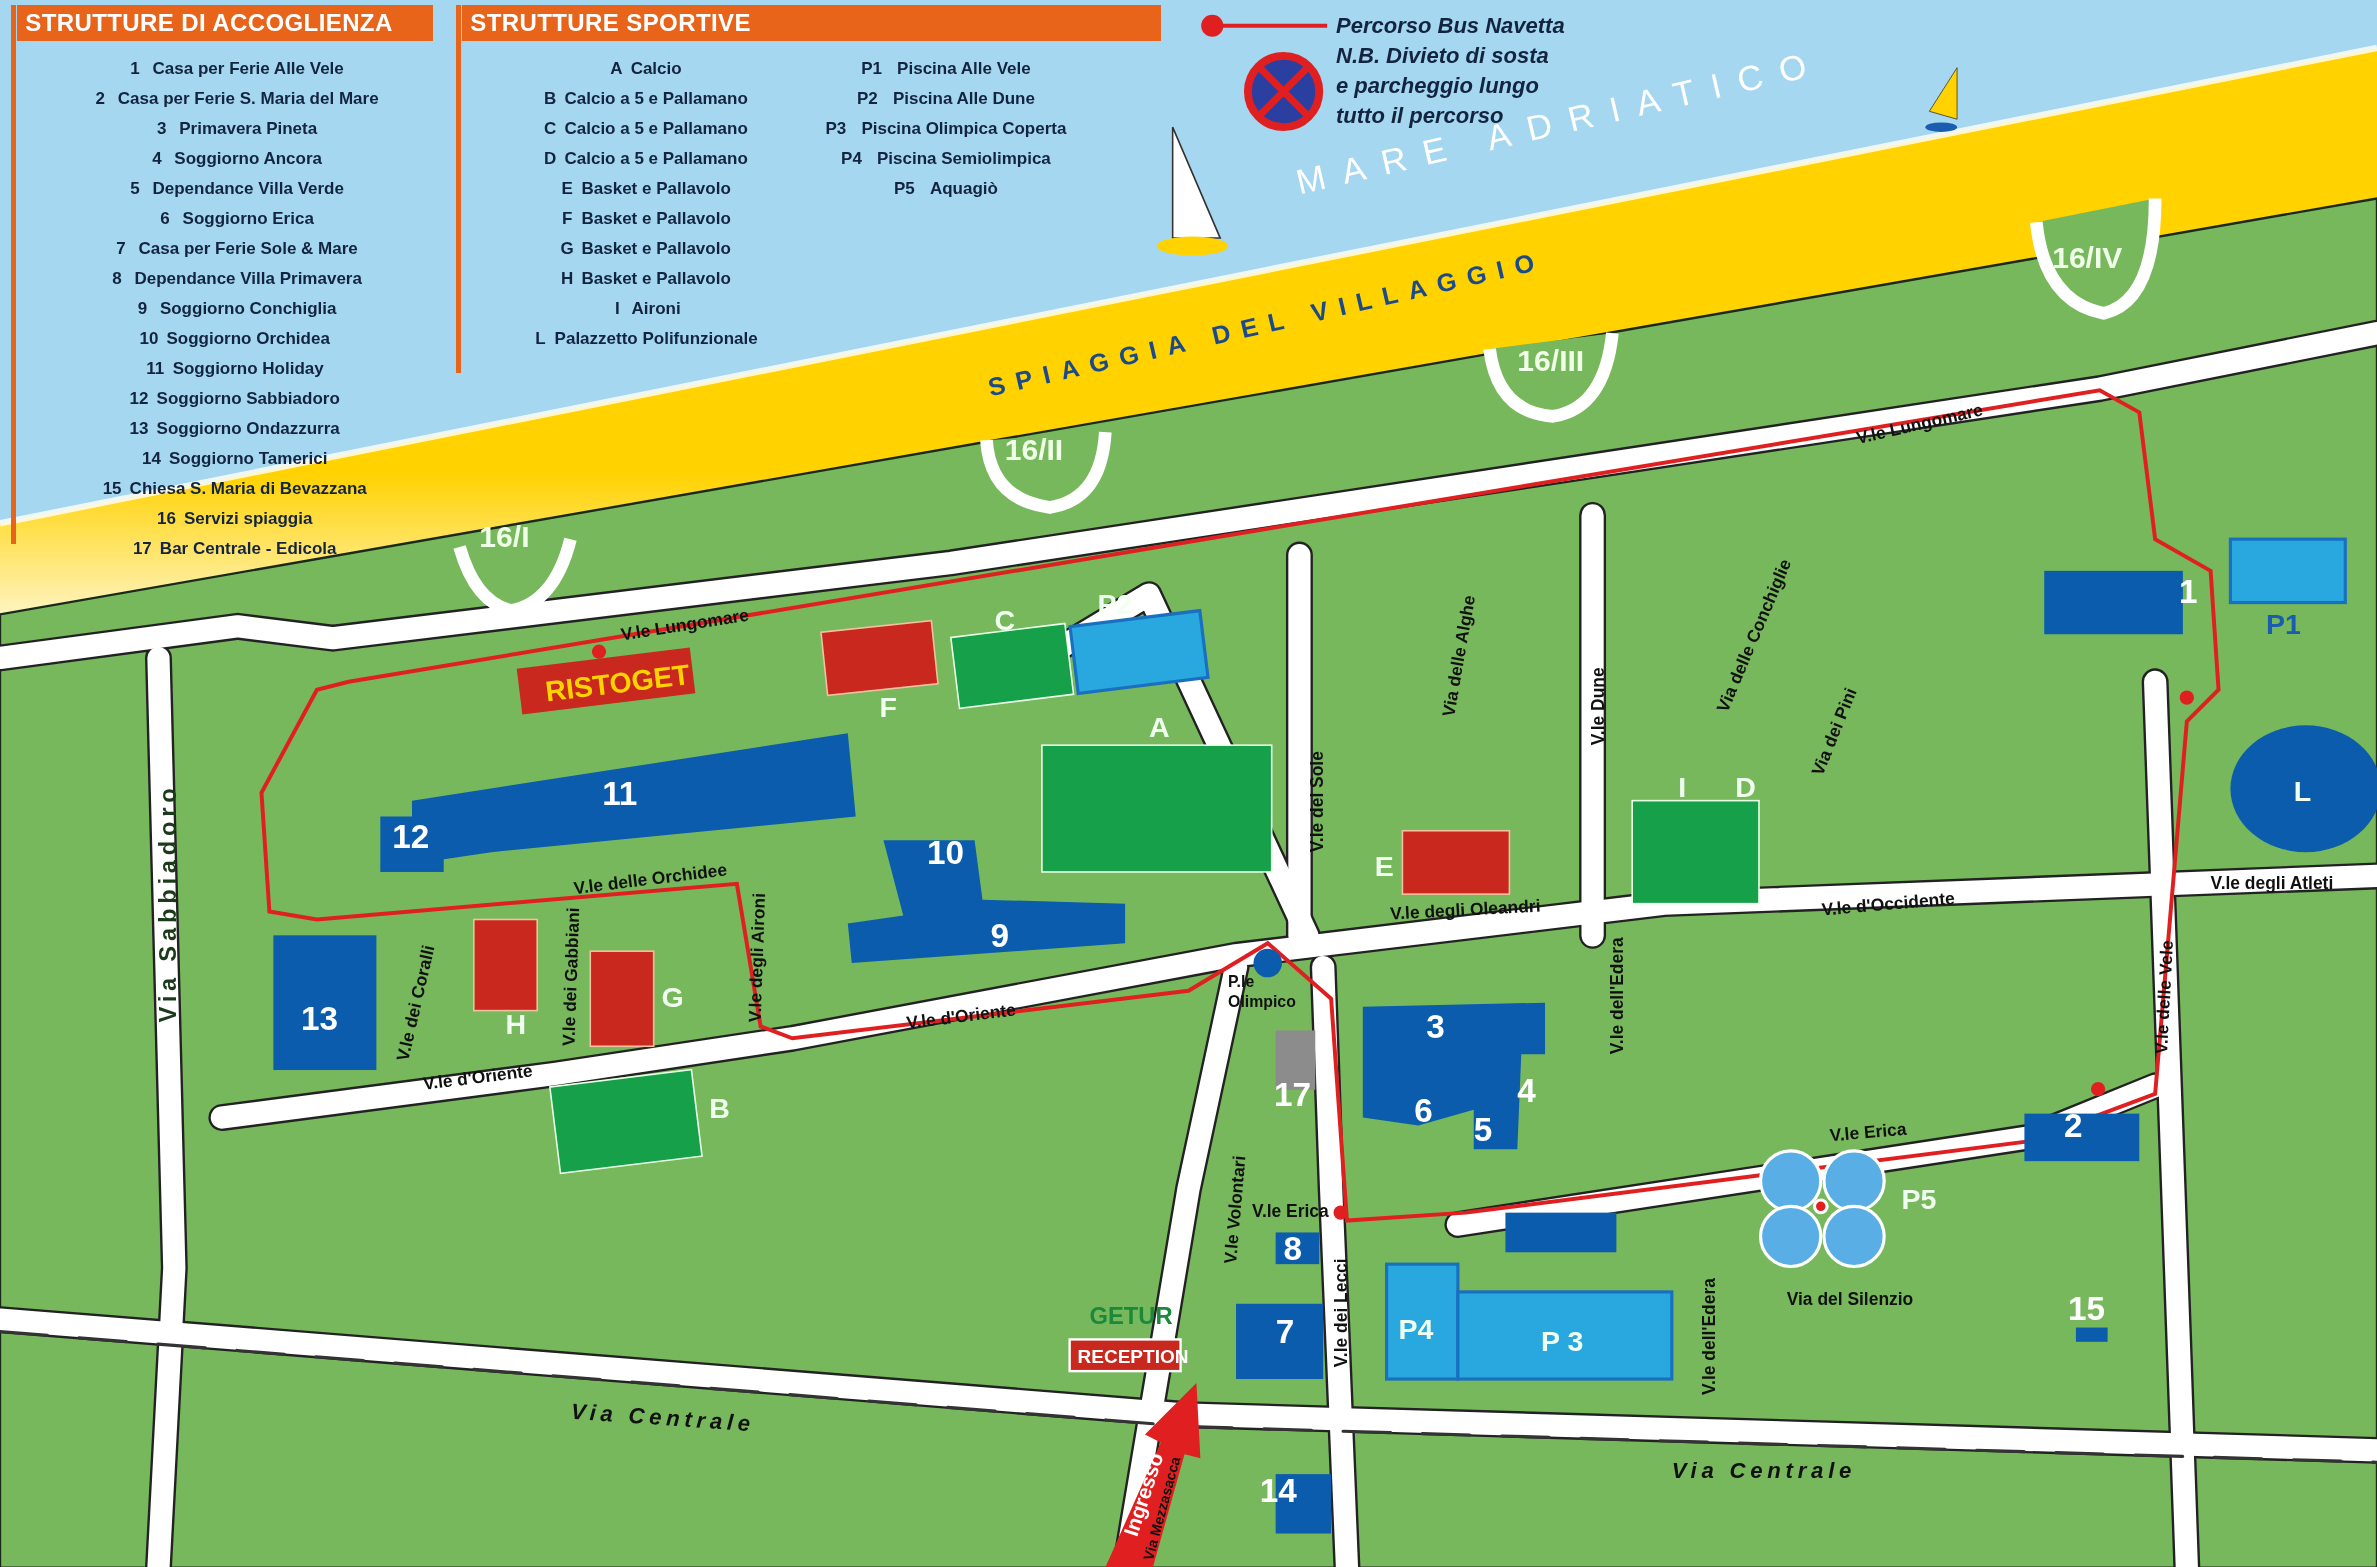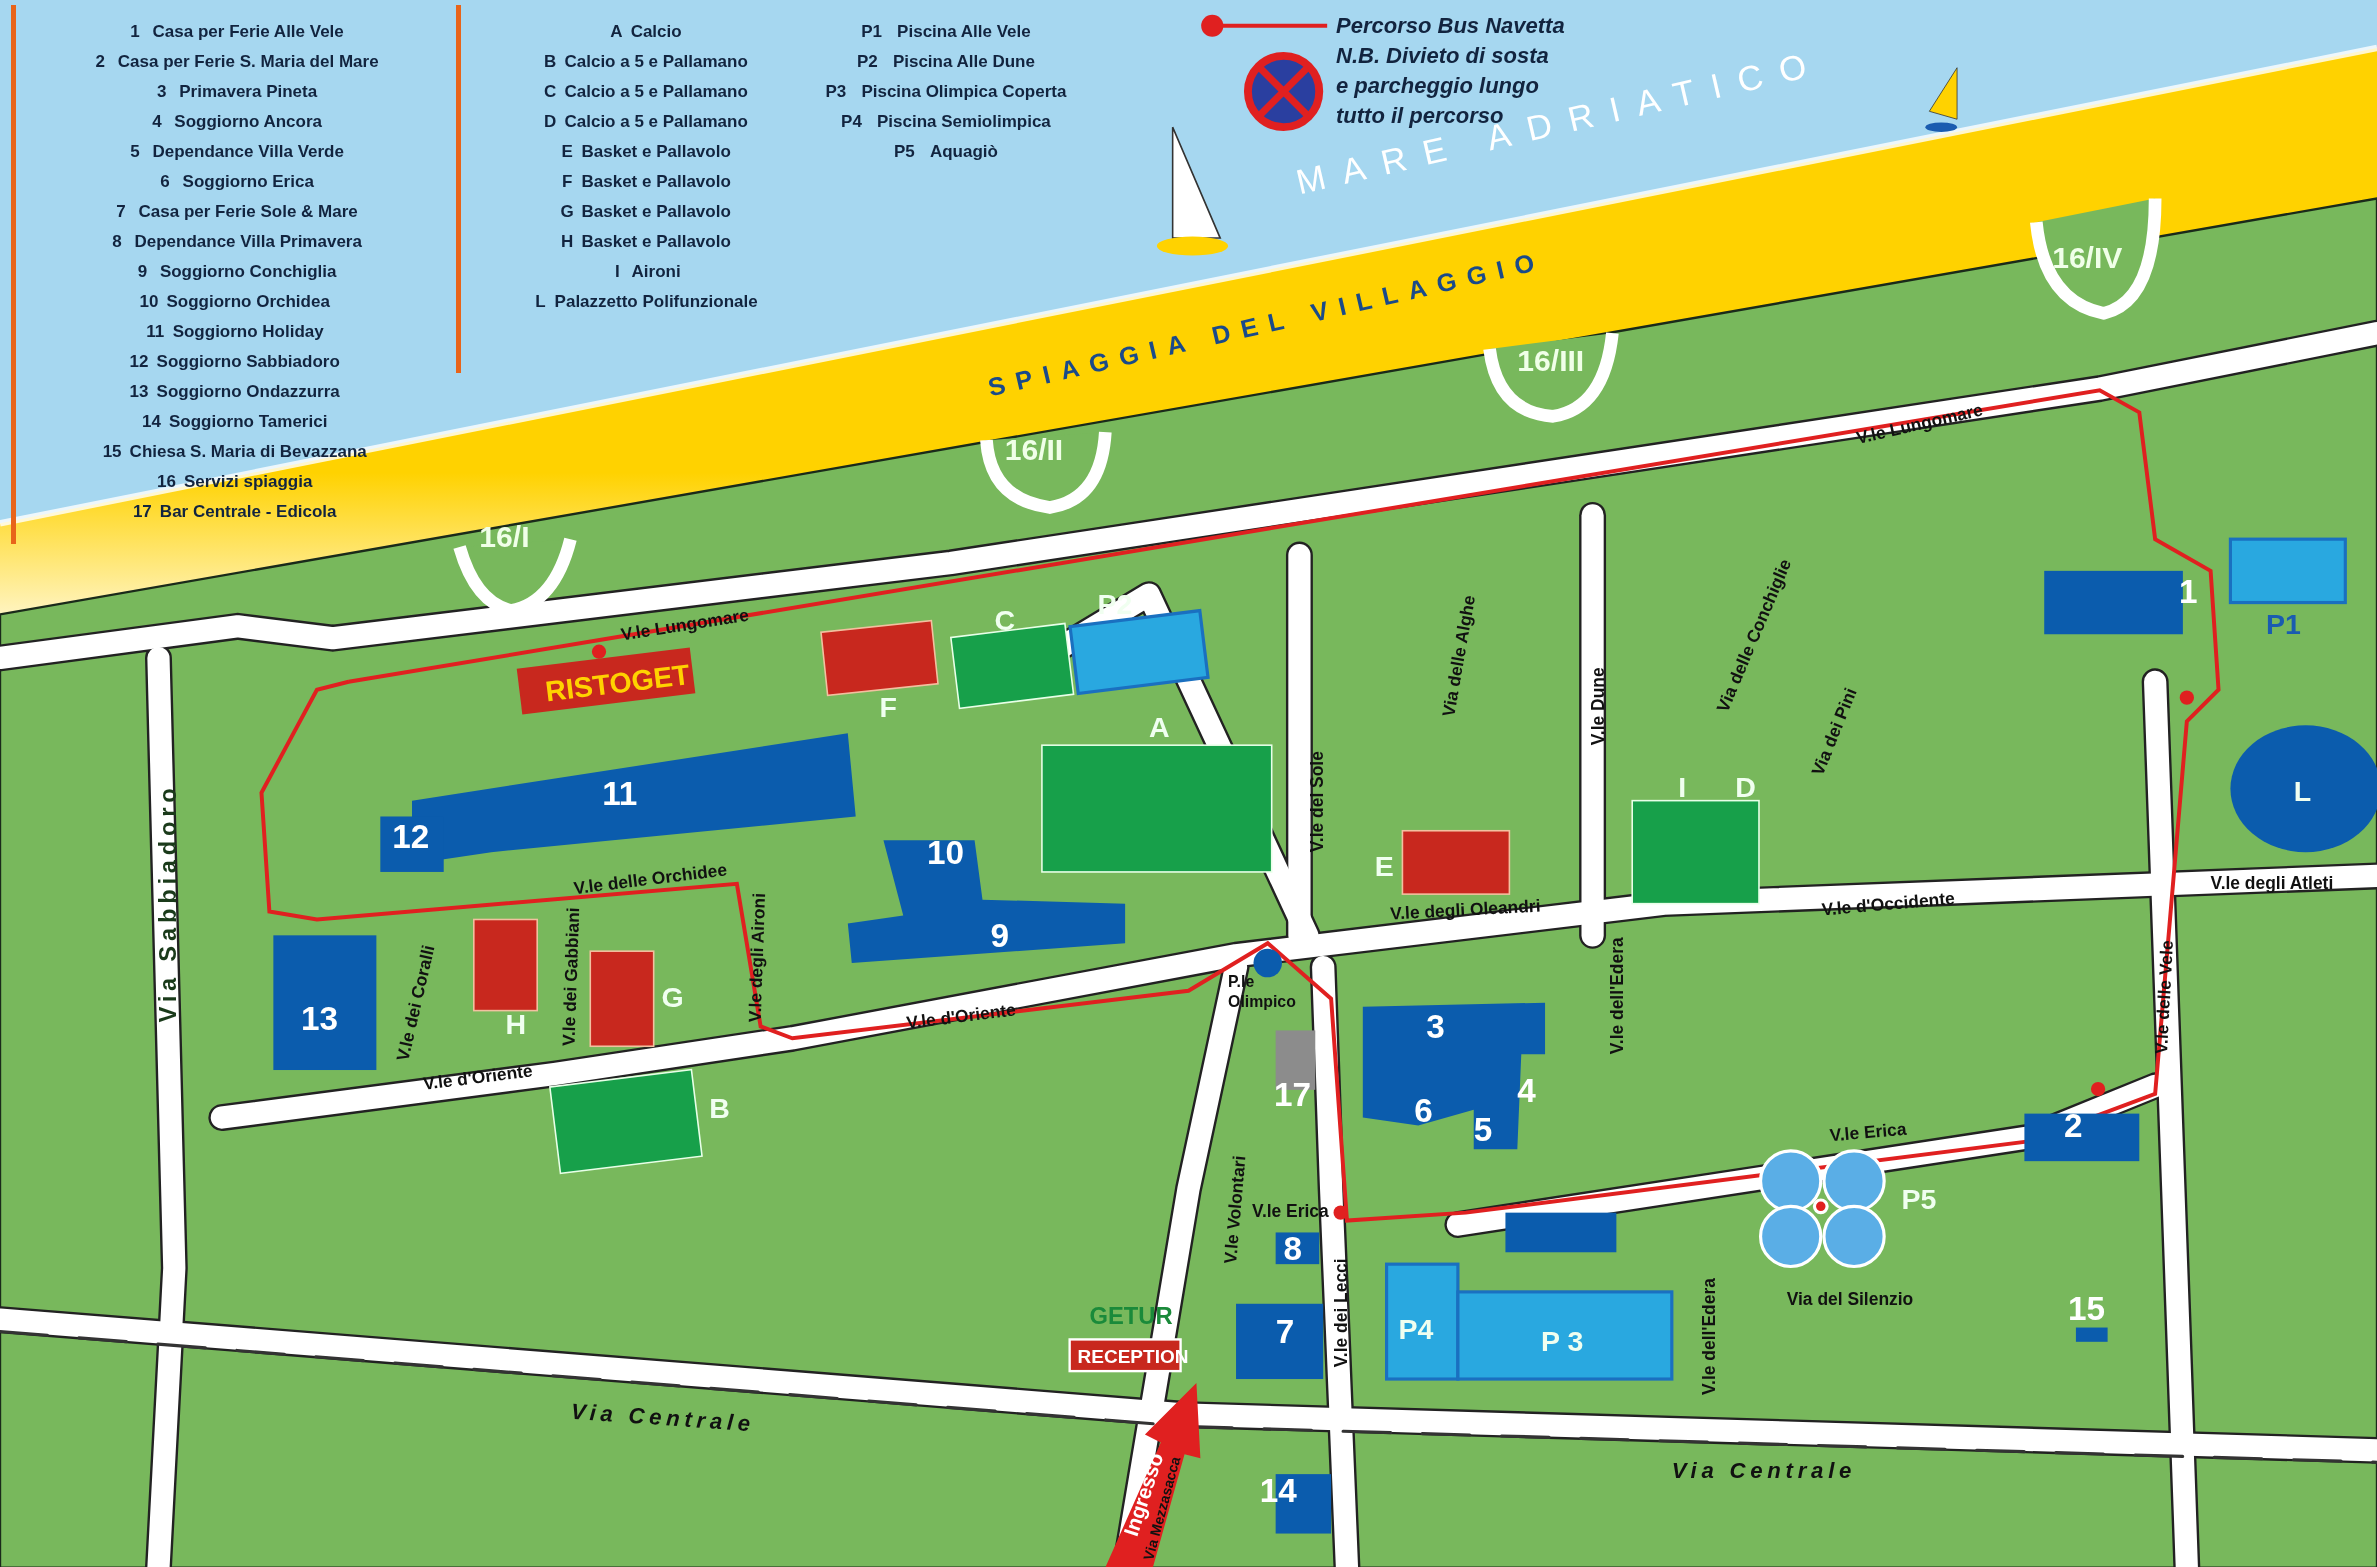--- a/index.html
+++ b/index.html
@@ -247,20 +247,21 @@
 
     <text x="690" y="885" fill="#ffd200" font-size="36" font-weight="bold" transform="rotate(-7 690 885)">RISTOGET</text>
     <text x="1375" y="1670" fill="#1a8a3a" font-size="30" font-weight="bold">GETUR</text>
     <text x="1360" y="1720" fill="#fff" font-size="24" font-weight="bold">RECEPTION</text>
     <text x="1435" y="1940" fill="#fff" font-size="26" font-weight="bold" transform="rotate(-72 1435 1940)">Ingresso</text>
   </g>
 </svg>
 
 <div class="legend" id="leg-acc">
   <div class="bar"></div>
+  <div class="hdr">STRUTTURE DI ACCOGLIENZA</div>
   <ul>
     <li><span class="code">1</span><span>Casa per Ferie Alle Vele</span></li>
     <li><span class="code">2</span><span>Casa per Ferie S. Maria del Mare</span></li>
     <li><span class="code">3</span><span>Primavera Pineta</span></li>
     <li><span class="code">4</span><span>Soggiorno Ancora</span></li>
     <li><span class="code">5</span><span>Dependance Villa Verde</span></li>
     <li><span class="code">6</span><span>Soggiorno Erica</span></li>
     <li><span class="code">7</span><span>Casa per Ferie Sole &amp; Mare</span></li>
     <li><span class="code">8</span><span>Dependance Villa Primavera</span></li>
     <li><span class="code">9</span><span>Soggiorno Conchiglia</span></li>
@@ -270,20 +271,21 @@
     <li><span class="code">13</span><span>Soggiorno Ondazzurra</span></li>
     <li><span class="code">14</span><span>Soggiorno Tamerici</span></li>
     <li><span class="code">15</span><span>Chiesa S. Maria di Bevazzana</span></li>
     <li><span class="code">16</span><span>Servizi spiaggia</span></li>
     <li><span class="code">17</span><span>Bar Centrale - Edicola</span></li>
   </ul>
 </div>
 
 <div class="legend" id="leg-sport">
   <div class="bar"></div>
+  <div class="hdr">STRUTTURE SPORTIVE</div>
   <div class="cols">
     <ul class="col1">
       <li><span class="code">A</span><span>Calcio</span></li>
       <li><span class="code">B</span><span>Calcio a 5 e Pallamano</span></li>
       <li><span class="code">C</span><span>Calcio a 5 e Pallamano</span></li>
       <li><span class="code">D</span><span>Calcio a 5 e Pallamano</span></li>
       <li><span class="code">E</span><span>Basket e Pallavolo</span></li>
       <li><span class="code">F</span><span>Basket e Pallavolo</span></li>
       <li><span class="code">G</span><span>Basket e Pallavolo</span></li>
       <li><span class="code">H</span><span>Basket e Pallavolo</span></li>

